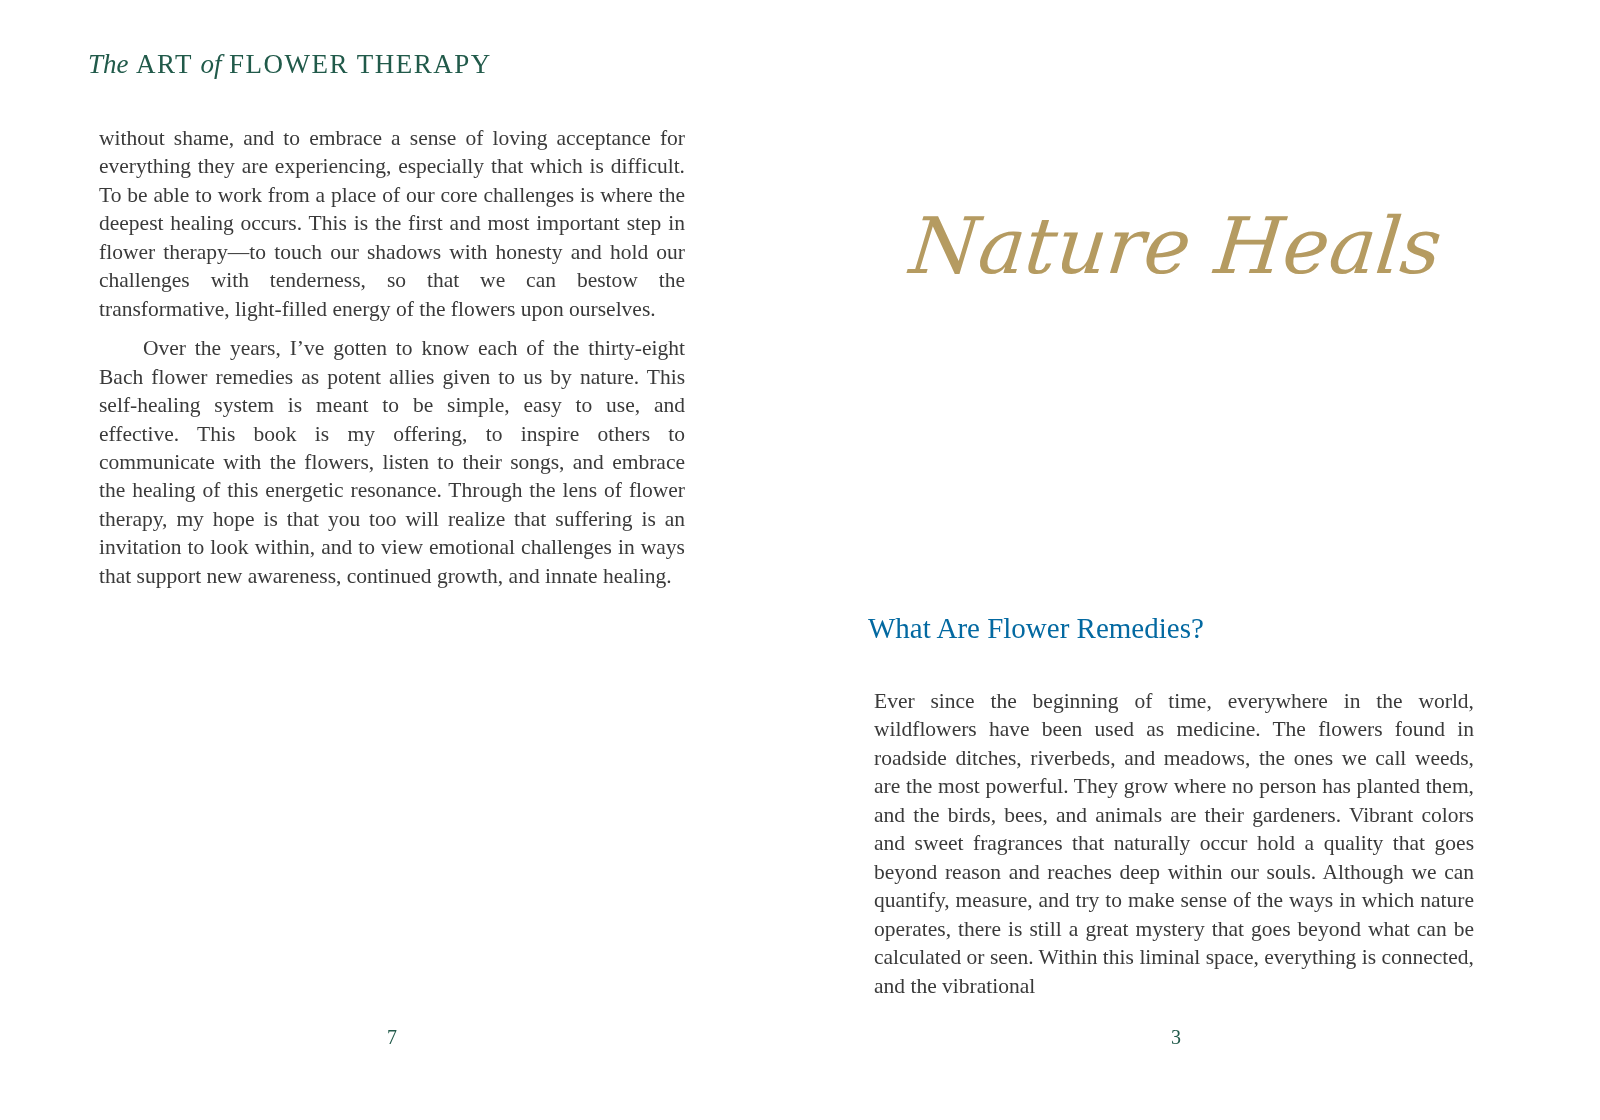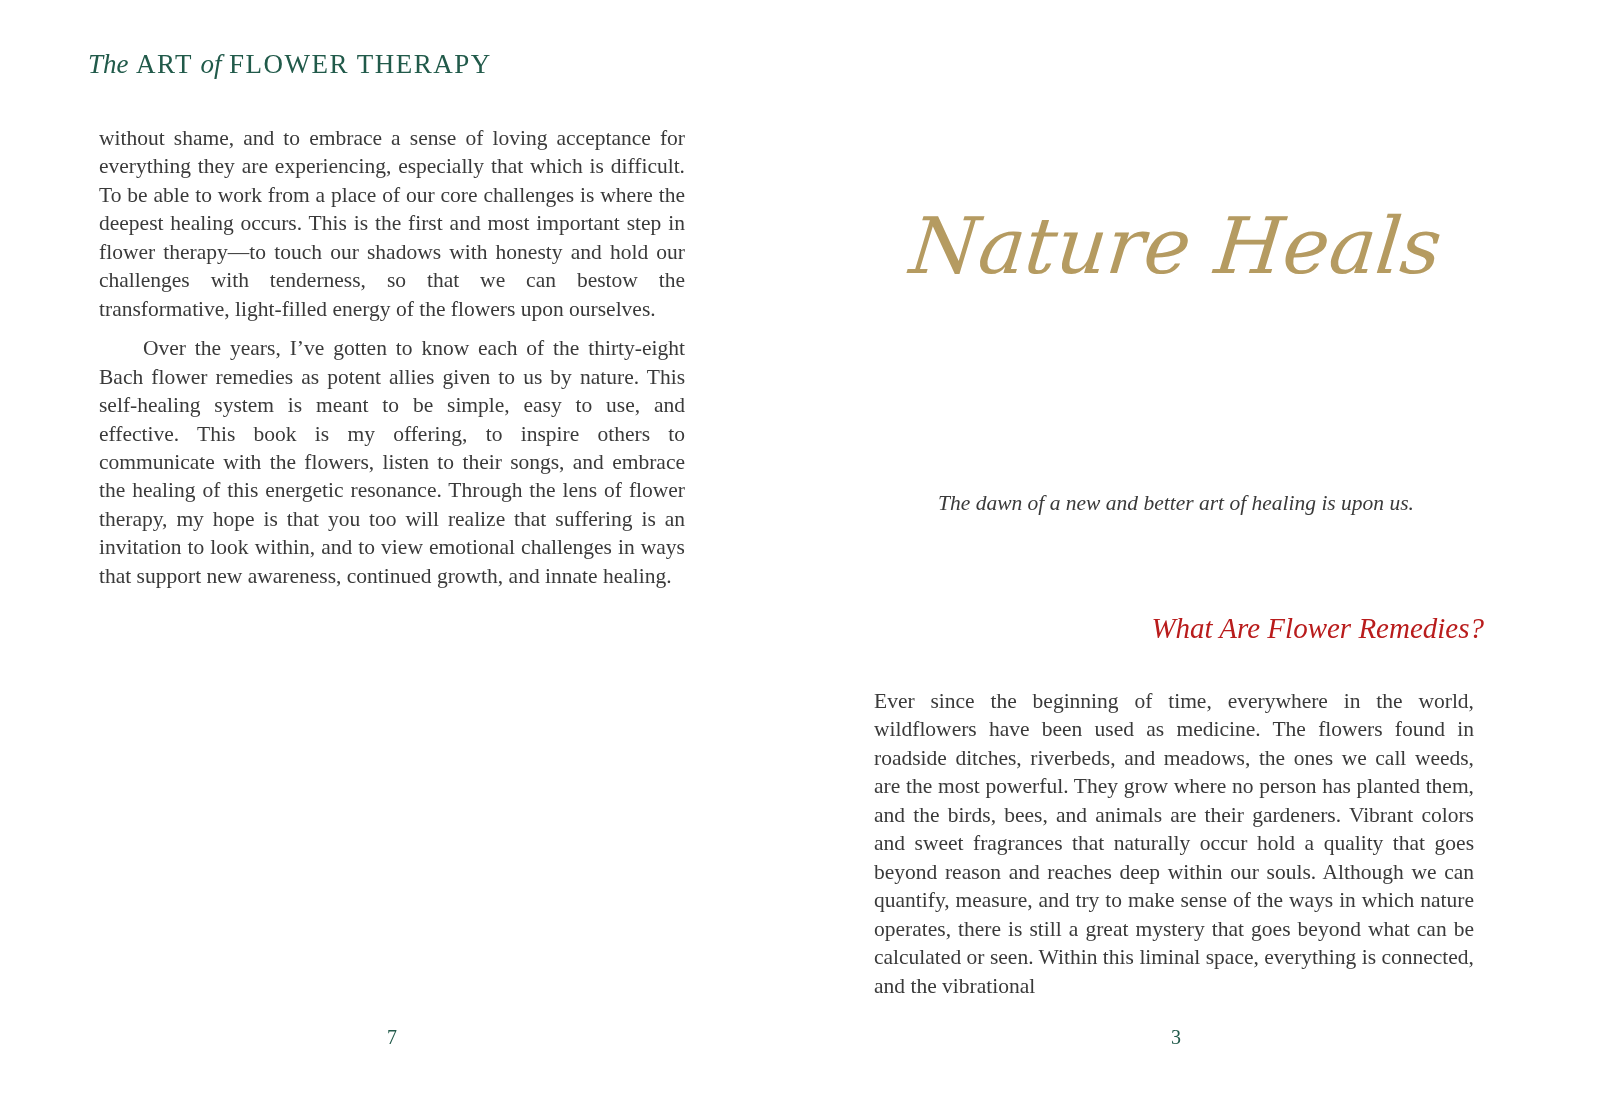--- a/index.html
+++ b/index.html
@@ -80,24 +80,23 @@
     color: #3a3a3a;
   }
   .epigraph-attr {
     margin-top: 13px;
   }
   .section-heading {
     position: absolute;
     left: 868px;
     top: 612px;
     width: 616px;
-    text-align: right;
-    font-style: italic;
+    text-align: left;
     font-size: 29px;
-    color: #b91c1c;
+    color: #0369a1;
   }
   .right-body {
     position: absolute;
     left: 868px;
     top: 681px;
     width: 612px;
     font-size: 21.5px;
     line-height: 28.45px;
     text-align: justify;
   }
@@ -128,21 +127,20 @@
     <p>without shame, and to embrace a sense of loving acceptance for everything they are experiencing, especially that which is difficult. To be able to work from a place of our core challenges is where the deepest healing occurs. This is the first and most important step in flower therapy—to touch our shadows with honesty and hold our challenges with tenderness, so that we can bestow the transformative, light-filled energy of the flowers upon ourselves.</p>
     <p class="indent">Over the years, I’ve gotten to know each of the thirty-eight Bach flower remedies as potent allies given to us by nature. This self-healing system is meant to be simple, easy to use, and effective. This book is my offering, to inspire others to communicate with the flowers, listen to their songs, and embrace the healing of this energetic resonance. Through the lens of flower therapy, my hope is that you too will realize that suffering is an invitation to look within, and to view emotional challenges in ways that support new awareness, continued growth, and innate healing.</p>
   </div>
 
   <div class="page-number pn-left">7</div>
 
 
   <div class="chapter-script">Nature Heals</div>
 
   <div class="epigraph">
-    <div>The dawn of a new and better art of healing is upon us.</div>
   </div>
 
   <div class="section-heading">What Are Flower Remedies?</div>
 
   <div class="right-body">
     <p>Ever since the beginning of time, everywhere in the world, wildflowers have been used as medicine. The flowers found in roadside ditches, riverbeds, and meadows, the ones we call weeds, are the most powerful. They grow where no person has planted them, and the birds, bees, and animals are their gardeners. Vibrant colors and sweet fragrances that naturally occur hold a quality that goes beyond reason and reaches deep within our souls. Although we can quantify, measure, and try to make sense of the ways in which nature operates, there is still a great mystery that goes beyond what can be calculated or seen. Within this liminal space, everything is connected, and the vibrational</p>
   </div>
 
   <div class="page-number pn-right">3</div>
 

